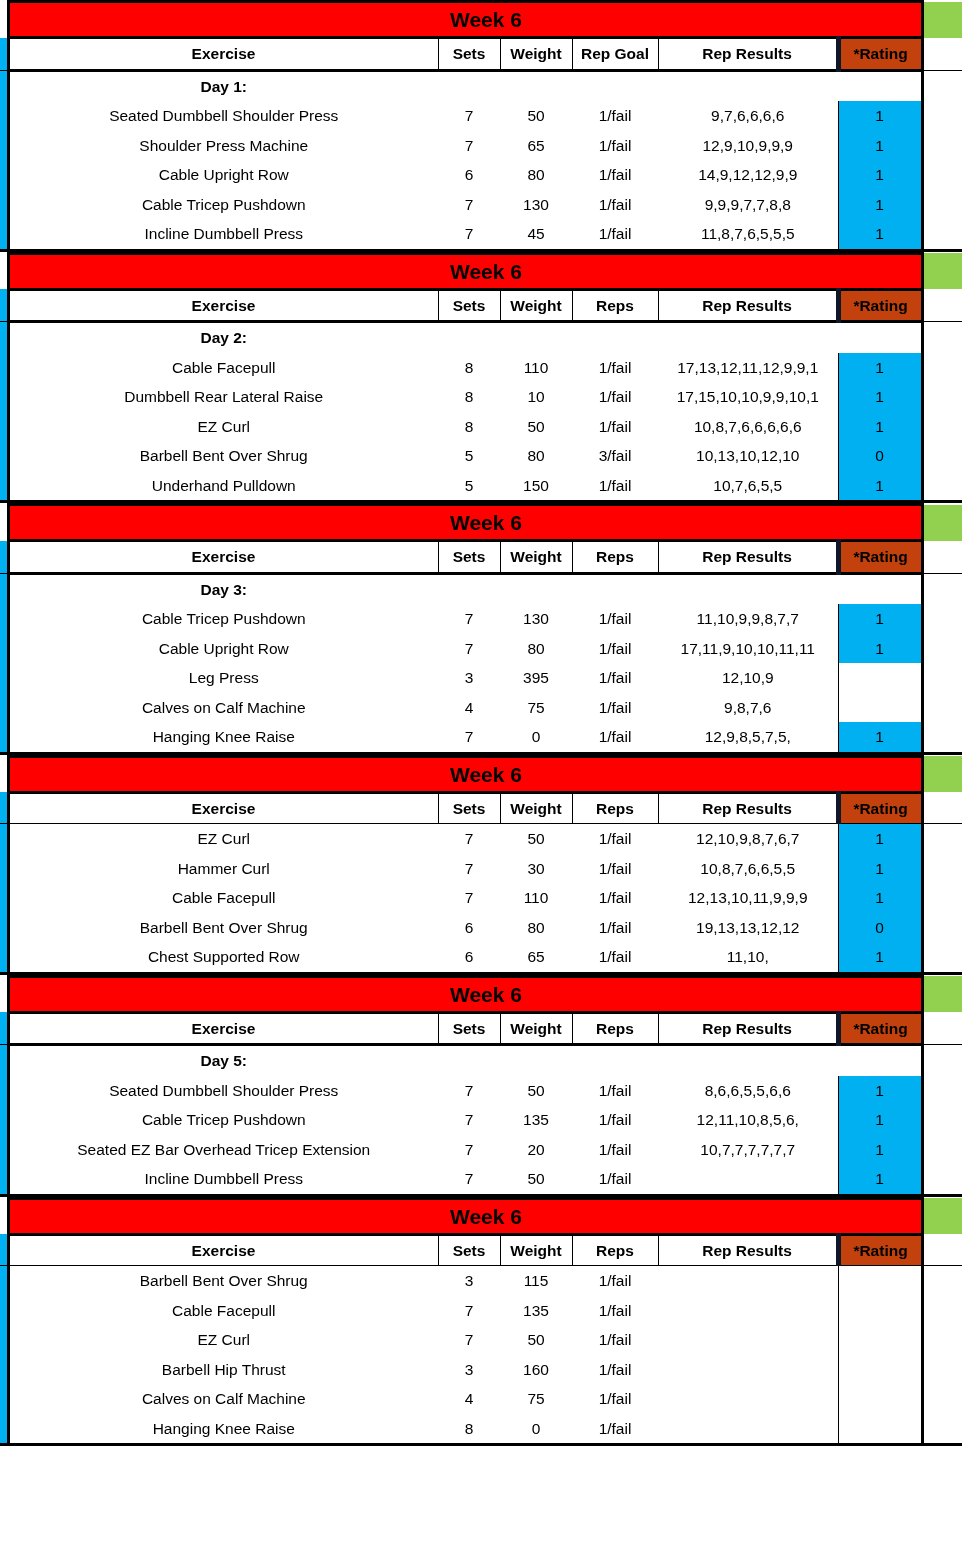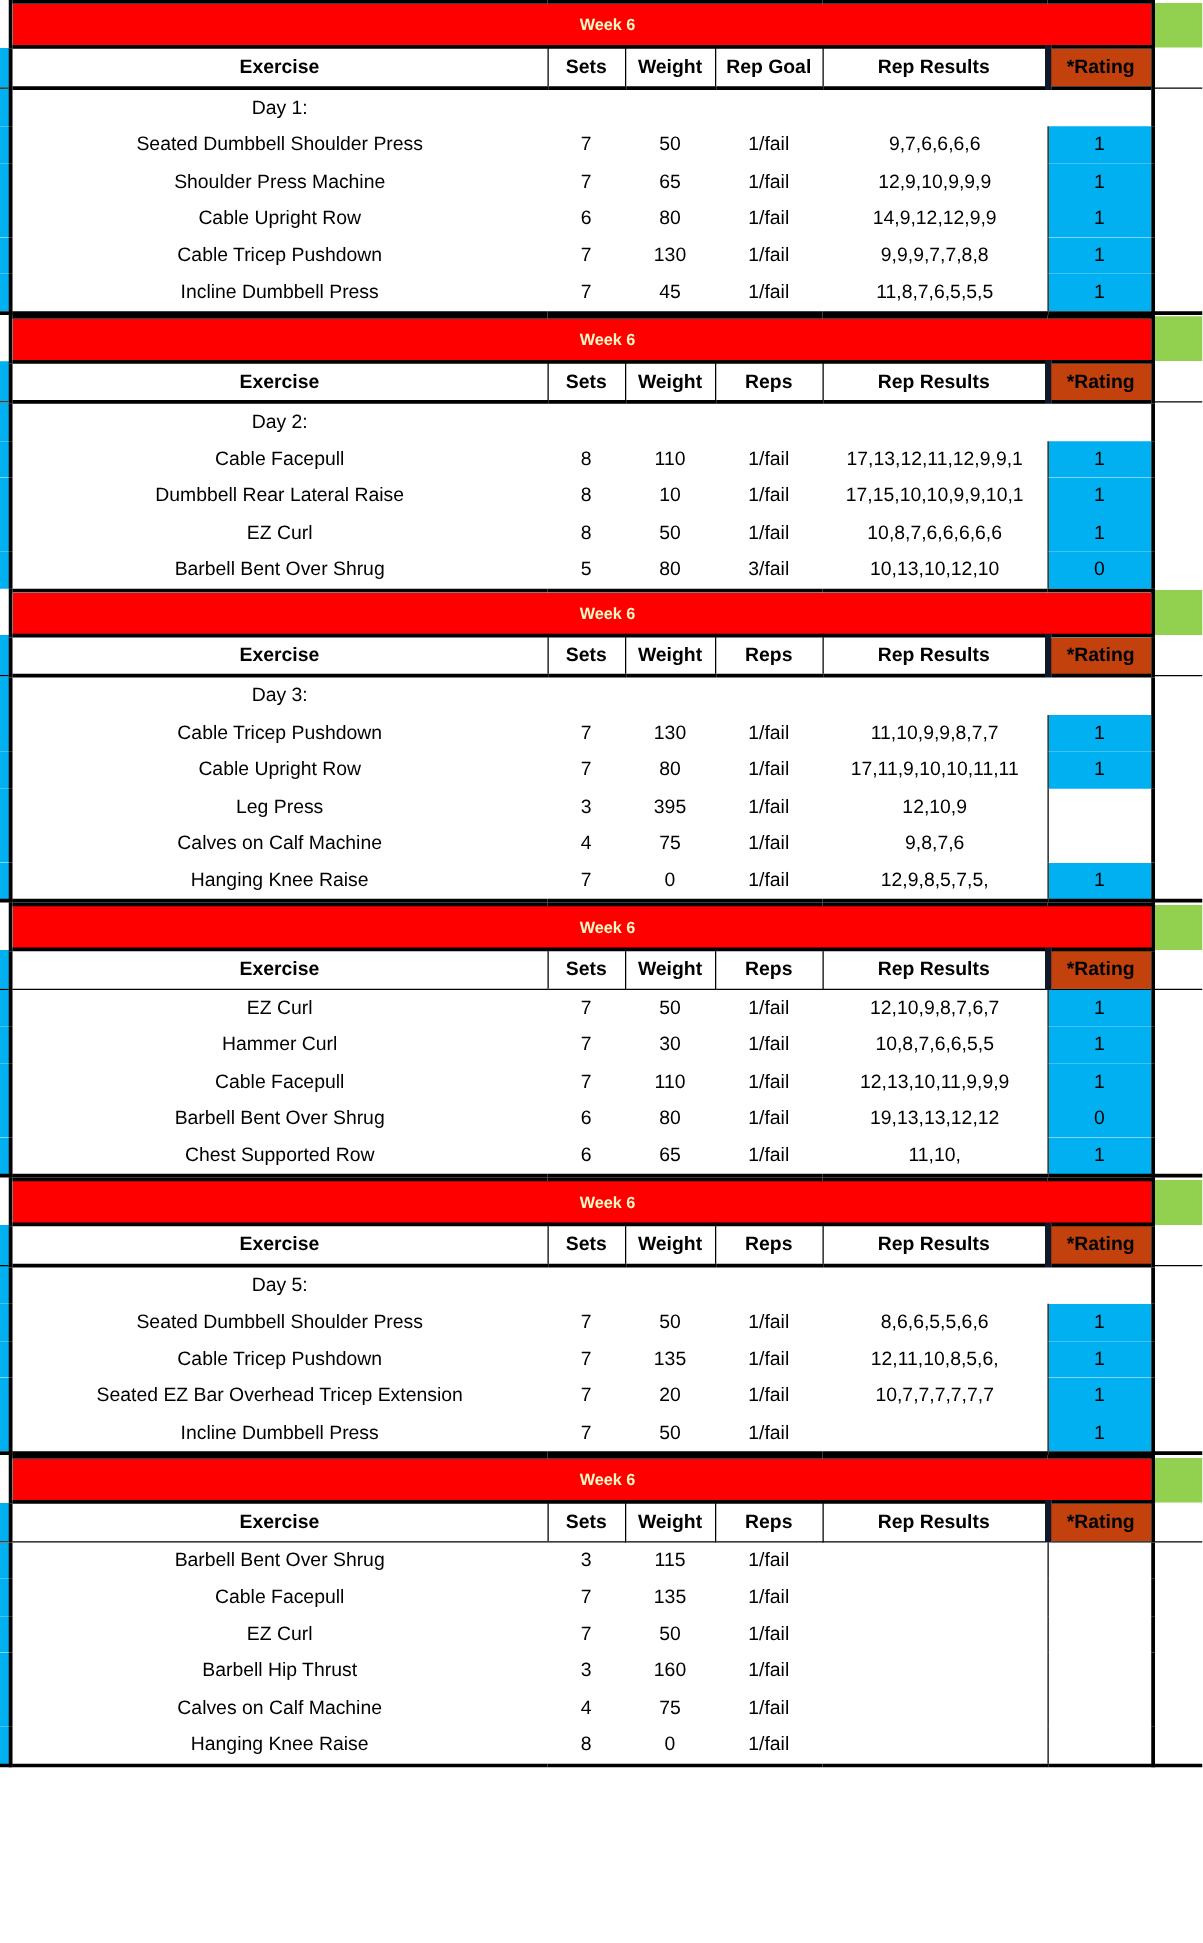--- a/index.html
+++ b/index.html
@@ -55,23 +55,23 @@
   }
   .gutcell.blue  { background: #00b0f0; }
   .gutcell.white { background: #ffffff; }
 
   .tailcell { background: #ffffff; border-left: 3px solid #000000; }
   .tailcell.green { background: #92d050; }
 
   
   tr.week td.weekbar {
     background: #ff0000;
-    color: #fef9c3;
+    color: #000000;
     font-weight: bold;
-    font-size: 13px;
+    font-size: 21px;
     height: 33px;
     line-height: 33px;
     border-top: 3px solid #000000;
     border-bottom: 3px solid #000000;
     border-left: 3px solid #000000;
     border-right: 3px solid #000000;
     padding-left: 42px;
   }
   
   tr.hdr td {
@@ -86,21 +86,21 @@
   tr.hdr td.exh {
     border-left: 3px solid #000000;
   }
   tr.hdr td.rath {
     background: #c2410c;
     border-left: 5px solid #0f172a;
     border-right: 3px solid #000000;
   }
   
   tr.dayrow td.daylabel {
-    font-weight: normal;
+    font-weight: bold;
     text-align: center;
     border-left: 3px solid #000000;
     border-top: 3px solid #000000;
   }
   tr.dayrow td.blank {
     border-top: 3px solid #000000;
   }
   tr.dayrow td.blankright {
     border-top: 3px solid #000000;
     border-right: 3px solid #000000;
@@ -284,20 +284,30 @@
           <tr class="data">
             <td class="gutcell blue"></td>
             <td class="ex">Barbell Bent Over Shrug</td>
             <td>5</td>
             <td>80</td>
             <td>3/fail</td>
             <td>10,13,10,12,10</td>
             <td class="rating">0</td>
             <td class="tailcell"></td>
           </tr>
+          <tr class="data last">
+            <td class="gutcell blue"></td>
+            <td class="ex">Underhand Pulldown</td>
+            <td>5</td>
+            <td>150</td>
+            <td>1/fail</td>
+            <td>10,7,6,5,5</td>
+            <td class="rating">1</td>
+            <td class="tailcell"></td>
+          </tr>
         </tbody>
       </table>
     </div>
     <div class="block">
       <table class="blk">
         <colgroup>
           <col class="c-gut">
           <col class="c-ex">
           <col class="c-sets">
           <col class="c-wt">

